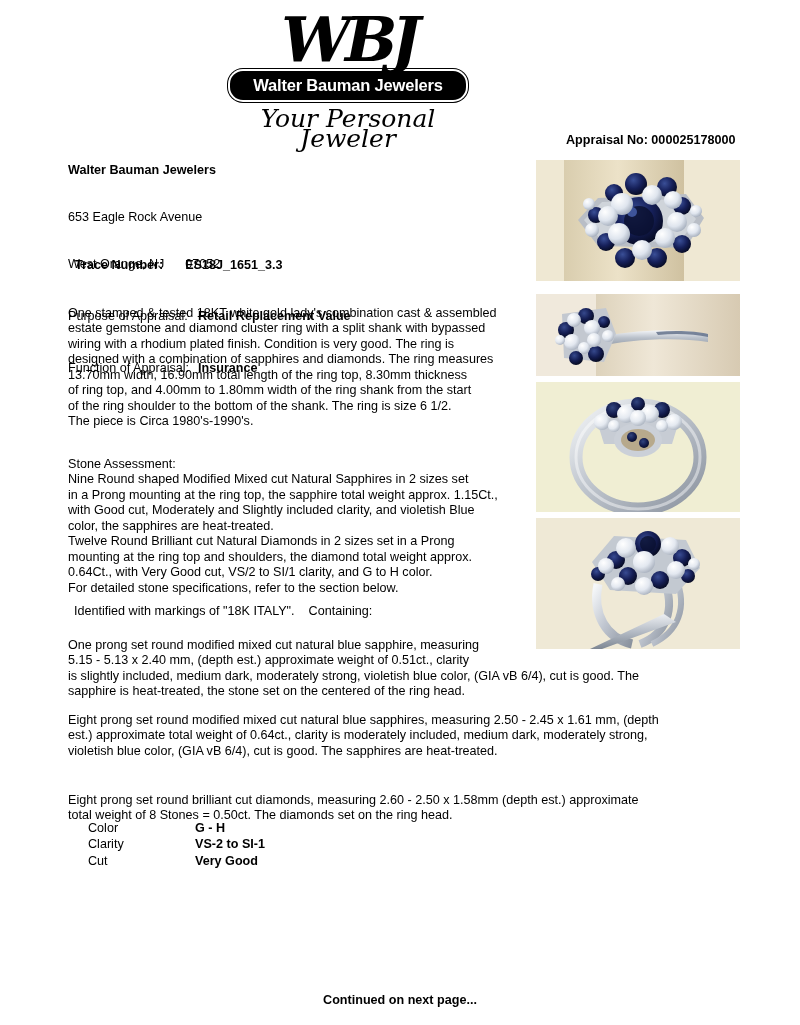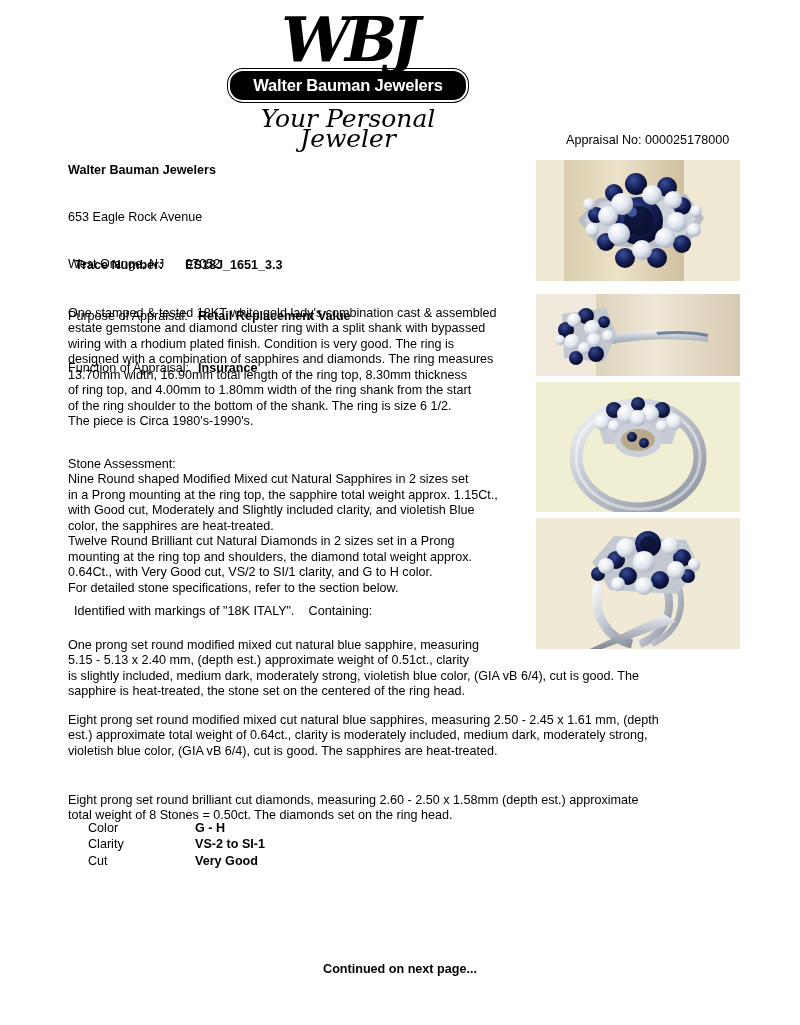--- a/index.html
+++ b/index.html
@@ -67,21 +67,21 @@
     font-size: 12.6px;
     line-height: 15.6px;
     white-space: pre;
   }
   #company-name { font-weight: bold; }
 
   #appraisal-no {
     position: absolute;
     left: 566px; top: 133px;
     font-size: 12.6px;
-    font-weight: normal;
+    font-weight: bold;
     line-height: 15.6px;
     white-space: pre;
     text-align: center;
   }
 
   
   #trace-row {
     position: absolute;
     left: 68px; top: 242px;
     font-size: 12.6px;
@@ -123,21 +123,21 @@
     font-size: 12.6px;
     line-height: 16.3px;
   }
   #specs-table .srow { white-space: nowrap; }
   #specs-table .slabel { display: inline-block; width: 107px; }
   #specs-table .svalue { font-weight: bold; }
 
   
   #footer {
     position: absolute;
-    left: 0; top: 962px;
+    left: 0; top: 993px;
     width: 800px;
     text-align: center;
     font-size: 12.6px;
     font-weight: bold;
   }
 
   
   .photo {
     position: absolute;
     left: 536px;

